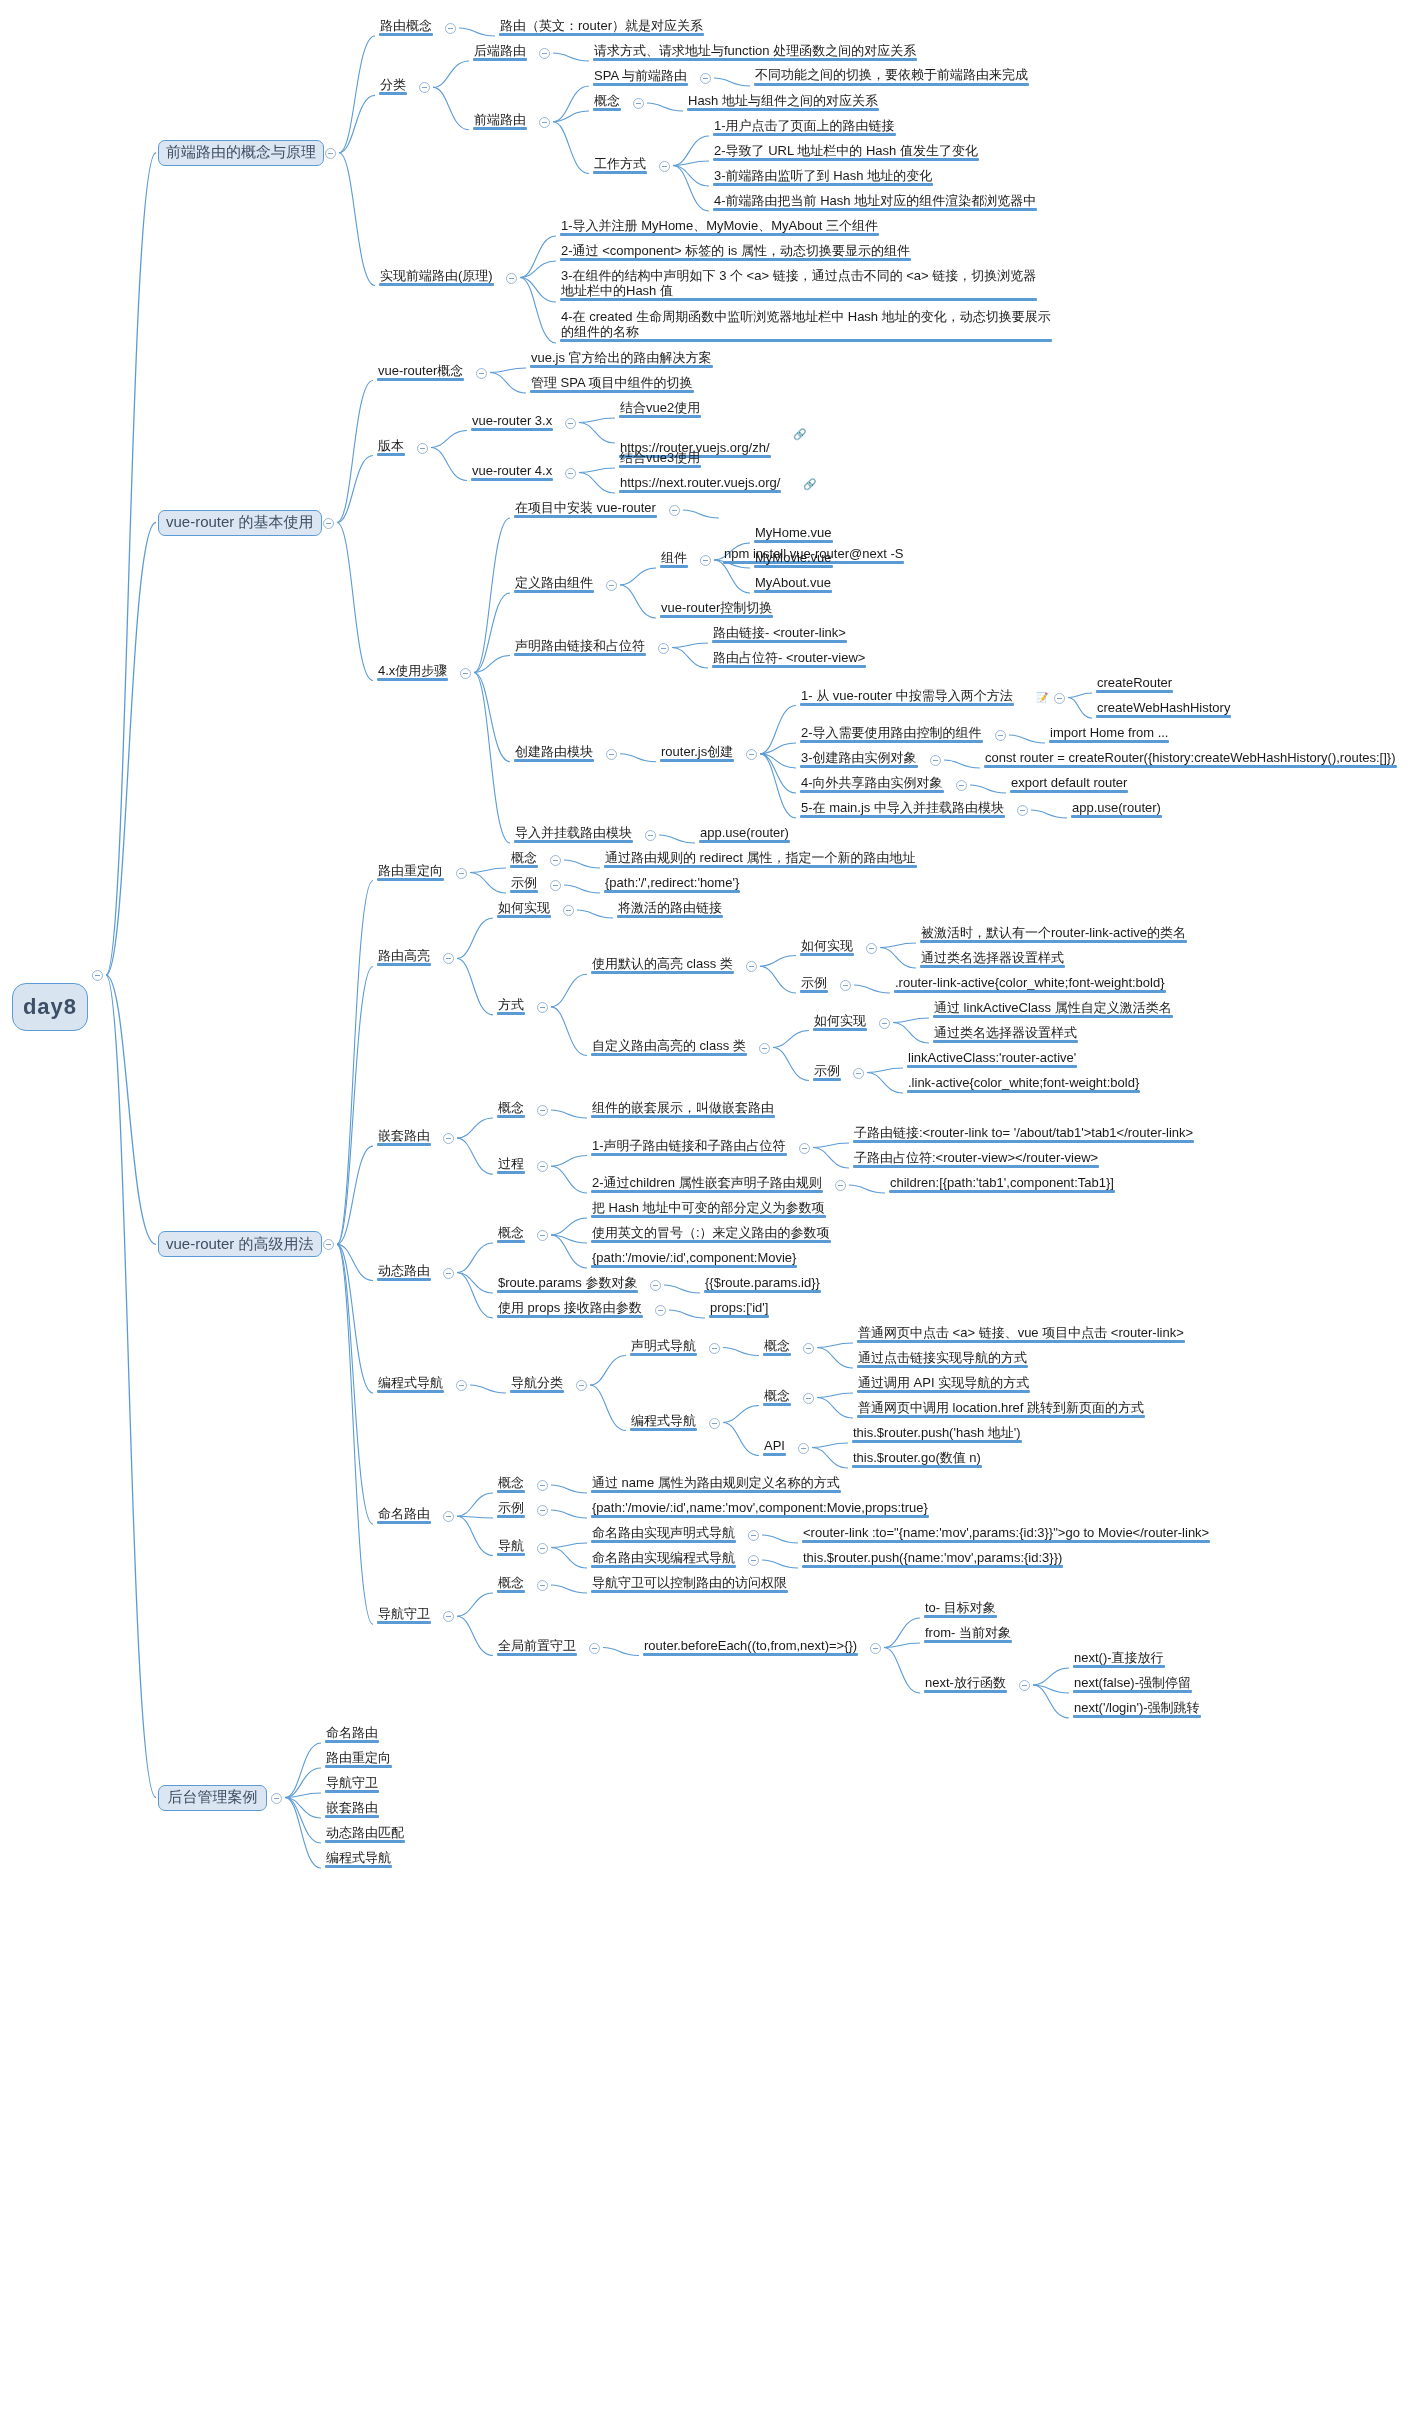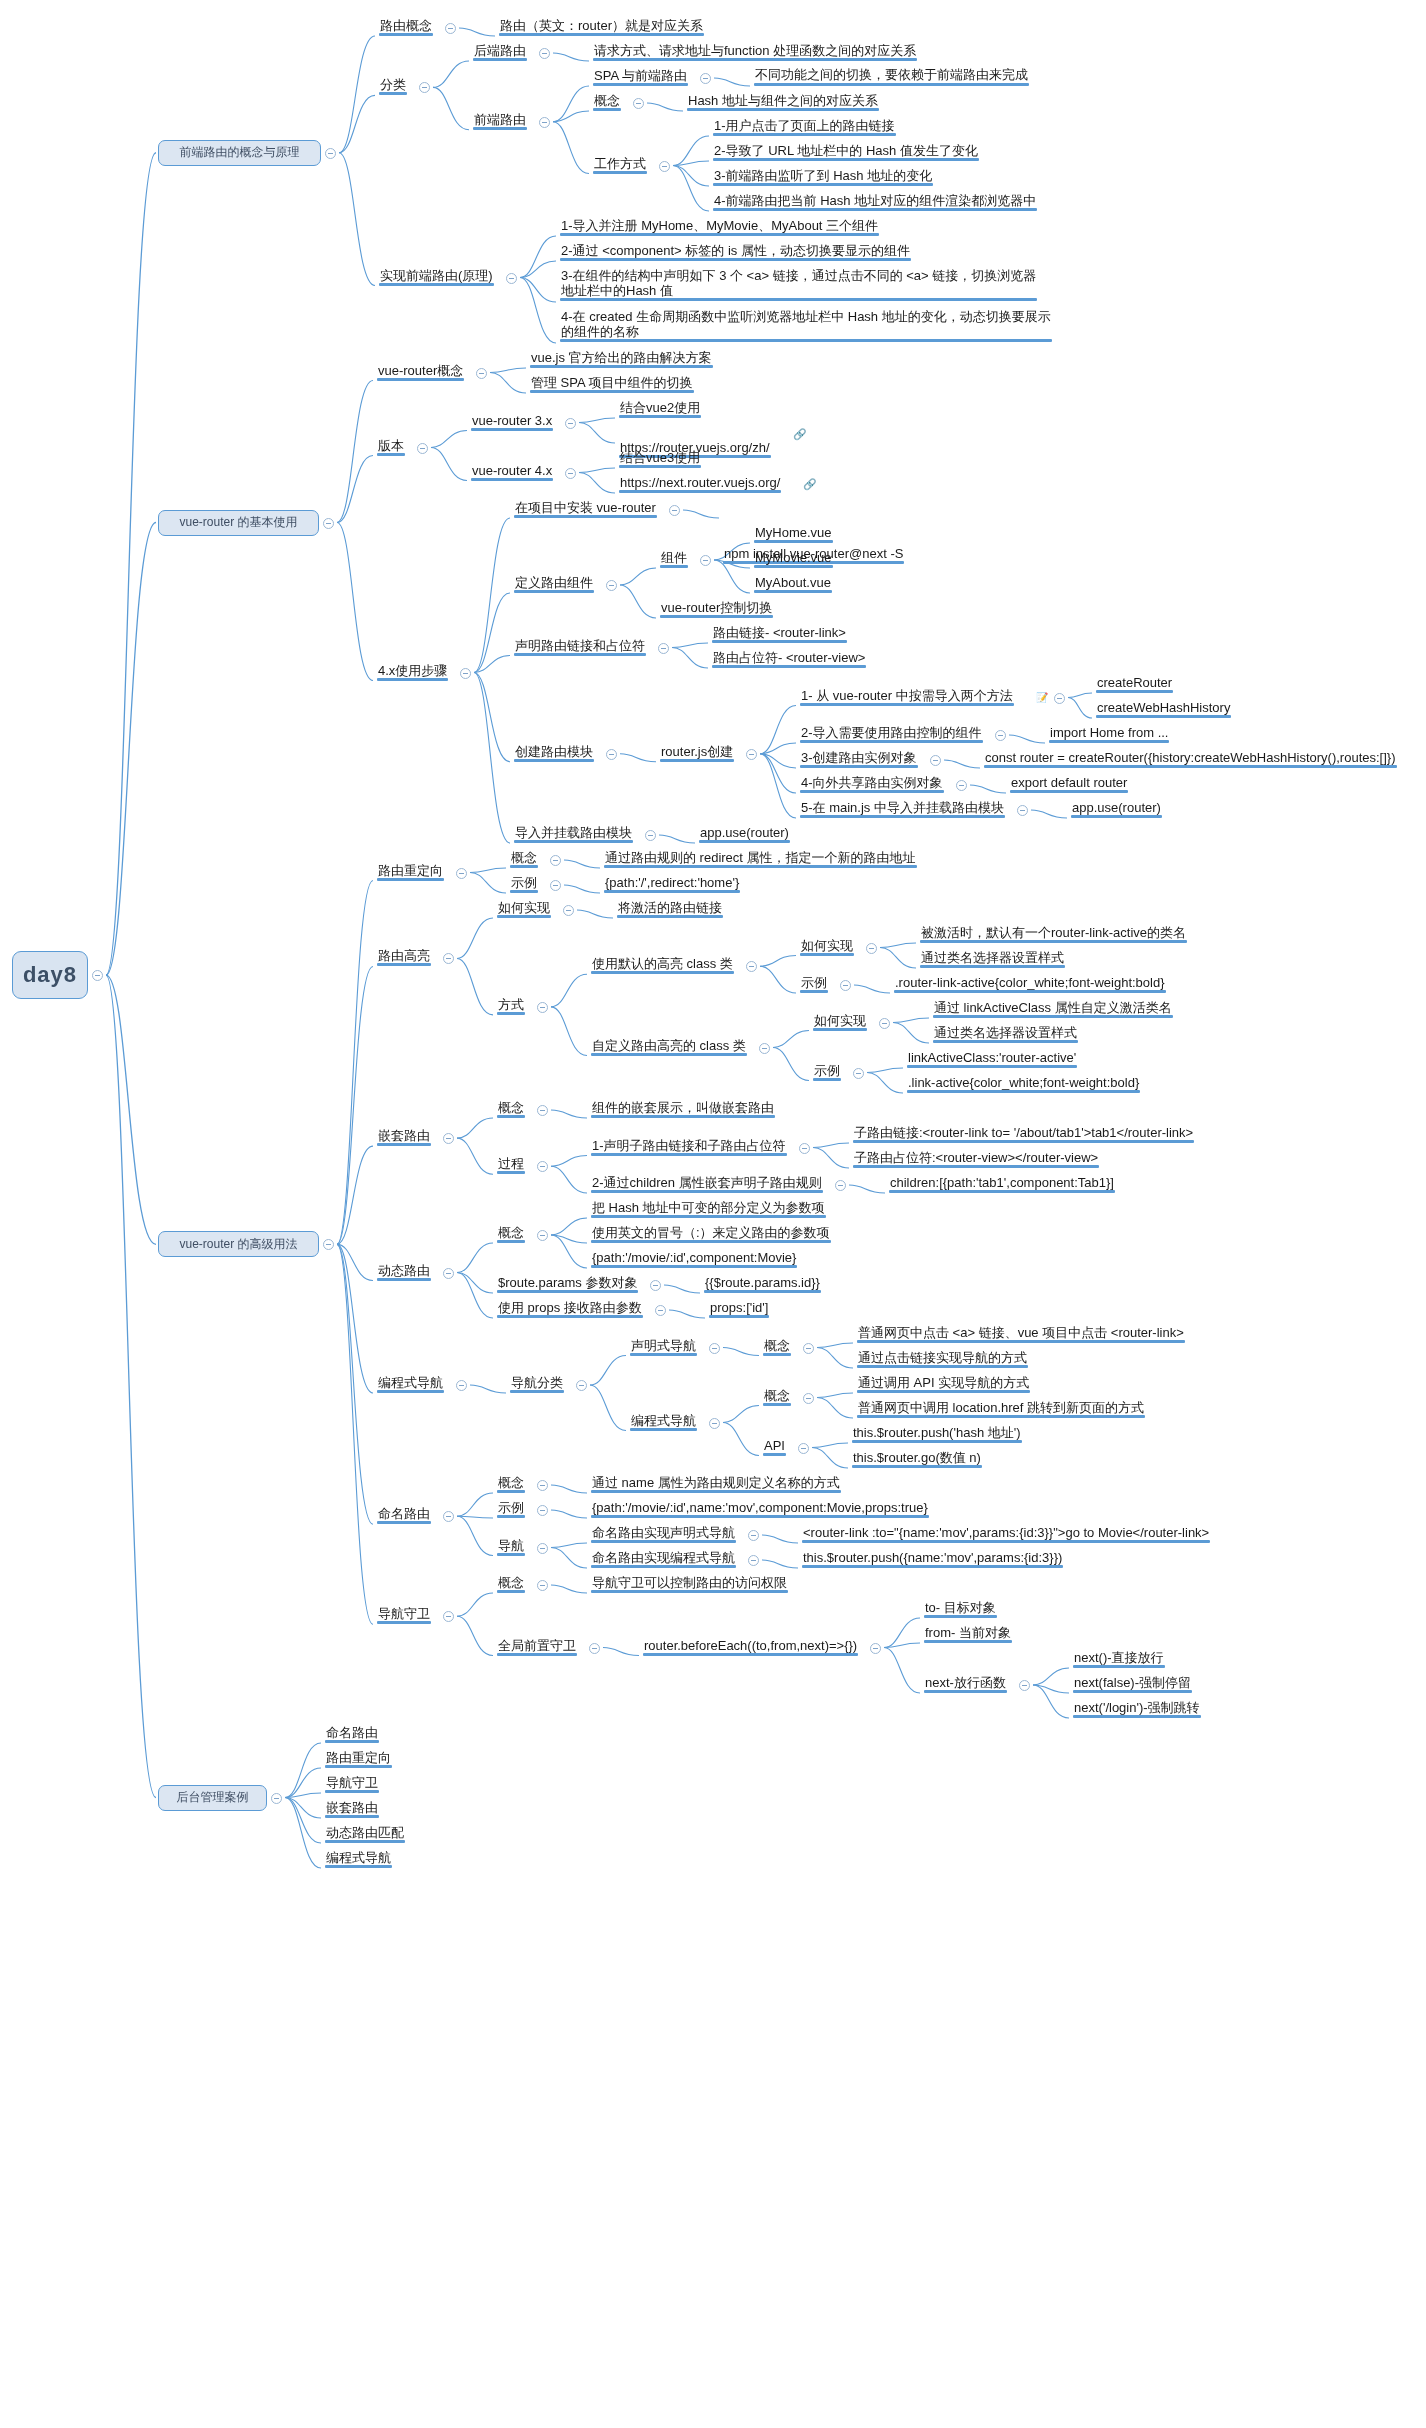--- a/index.html
+++ b/index.html
@@ -38,36 +38,37 @@
     left: 2px; right: 2px; bottom: -1px;
     height: 3px;
     background: #5b9bd5;
     border-radius: 1px;
   }
 
   .root {
     position: absolute;
     background: #d9e4f1;
     border: 1.6px solid #5b9bd5;
-    border-radius: 9px;
+    border-radius: 14px;
     color: #3c4f66;
     font-size: 22px;
     font-weight: bold;
     display: flex;
     align-items: center;
     justify-content: center;
     letter-spacing: 1px;
+    margin-top: 32px;
   }
   .lvl1 {
     position: absolute;
     background: #dce6f2;
     border: 1.4px solid #5b9bd5;
     border-radius: 7px;
     color: #3f4e63;
-    font-size: 12px;
+    font-size: 15px;
     display: flex;
     align-items: center;
     justify-content: center;
     padding: 0 7px;
     white-space: pre;
   }
   .collapse {
     position: absolute;
     width: 11px; height: 11px;
     border: 1px solid #9bb7d4;

